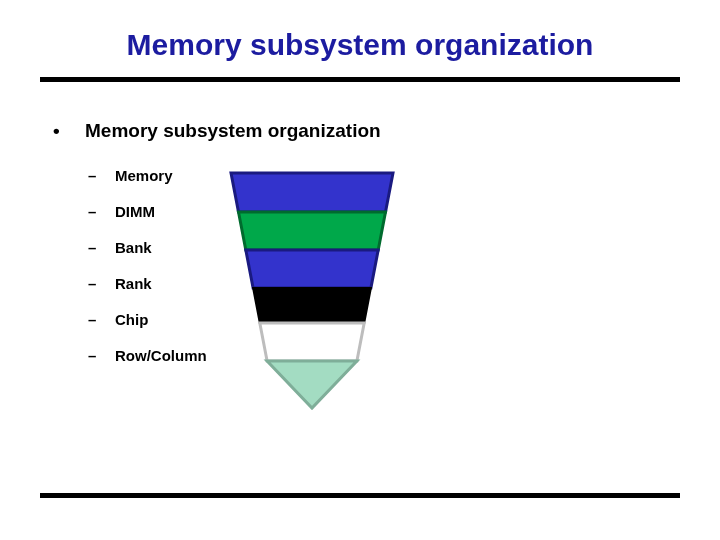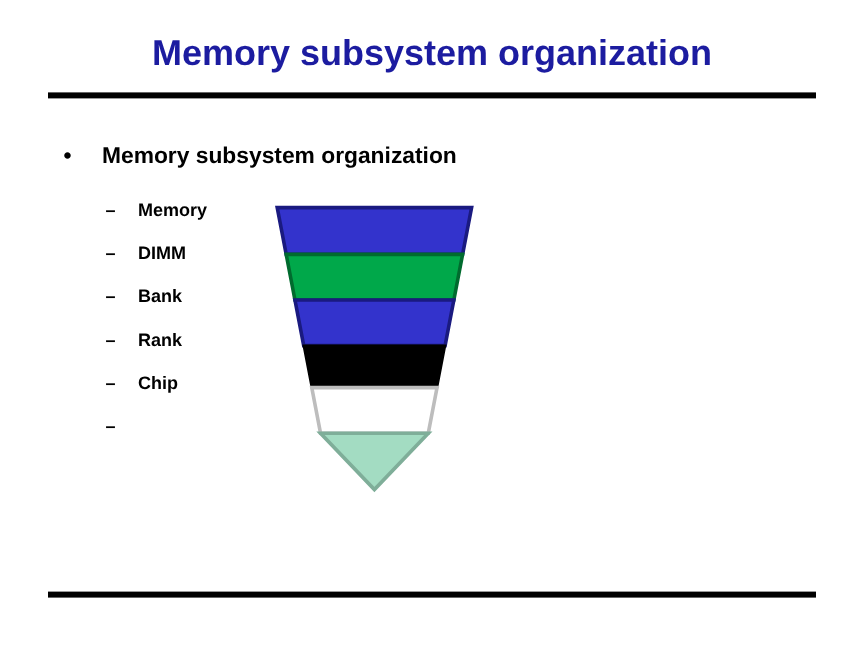--- a/index.html
+++ b/index.html
@@ -148,20 +148,21 @@
         <span>Rank</span>
       </div>
 
       <div class="bullet-l2">
         <span class="marker">–</span>
         <span>Chip</span>
       </div>
 
       <div class="bullet-l2">
         <span class="marker">–</span>
+        <span>Row/Column</span>
       </div>
 
     </div>
   </div>
 
   <div id="funnel">
     <svg width="168" height="244" viewBox="0 0 168 244">
 
       <polygon points="3,3 165,3 157.5,42 10.5,42" fill="#3333cc" stroke="#1a1a80" stroke-width="3" stroke-linejoin="miter"></polygon>
 

